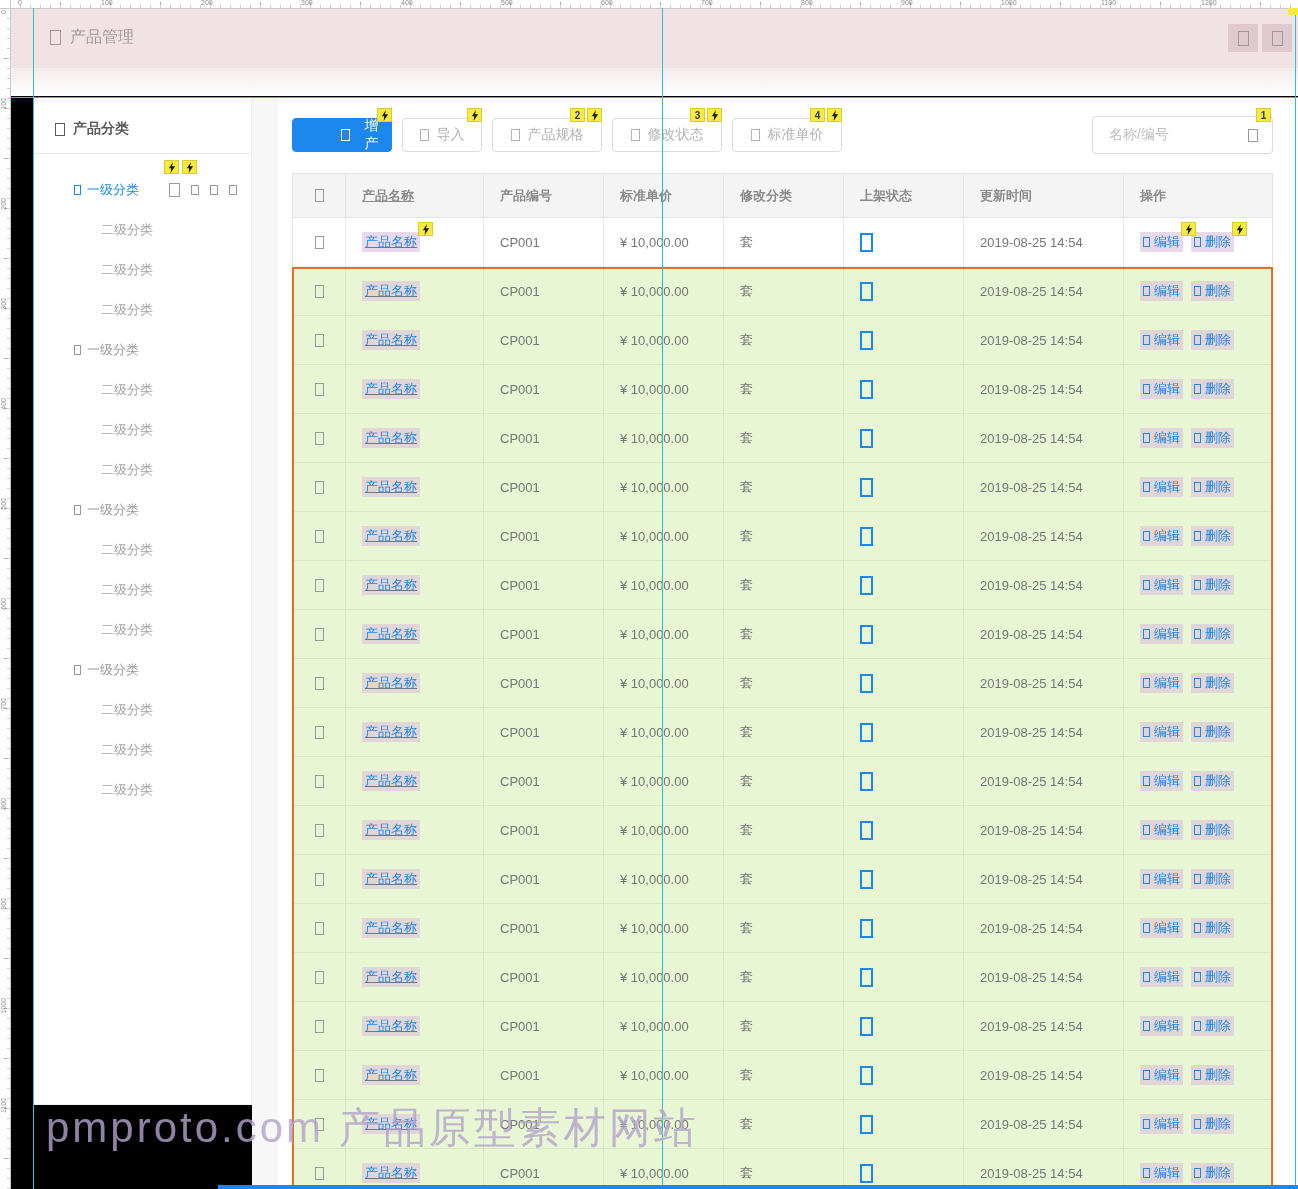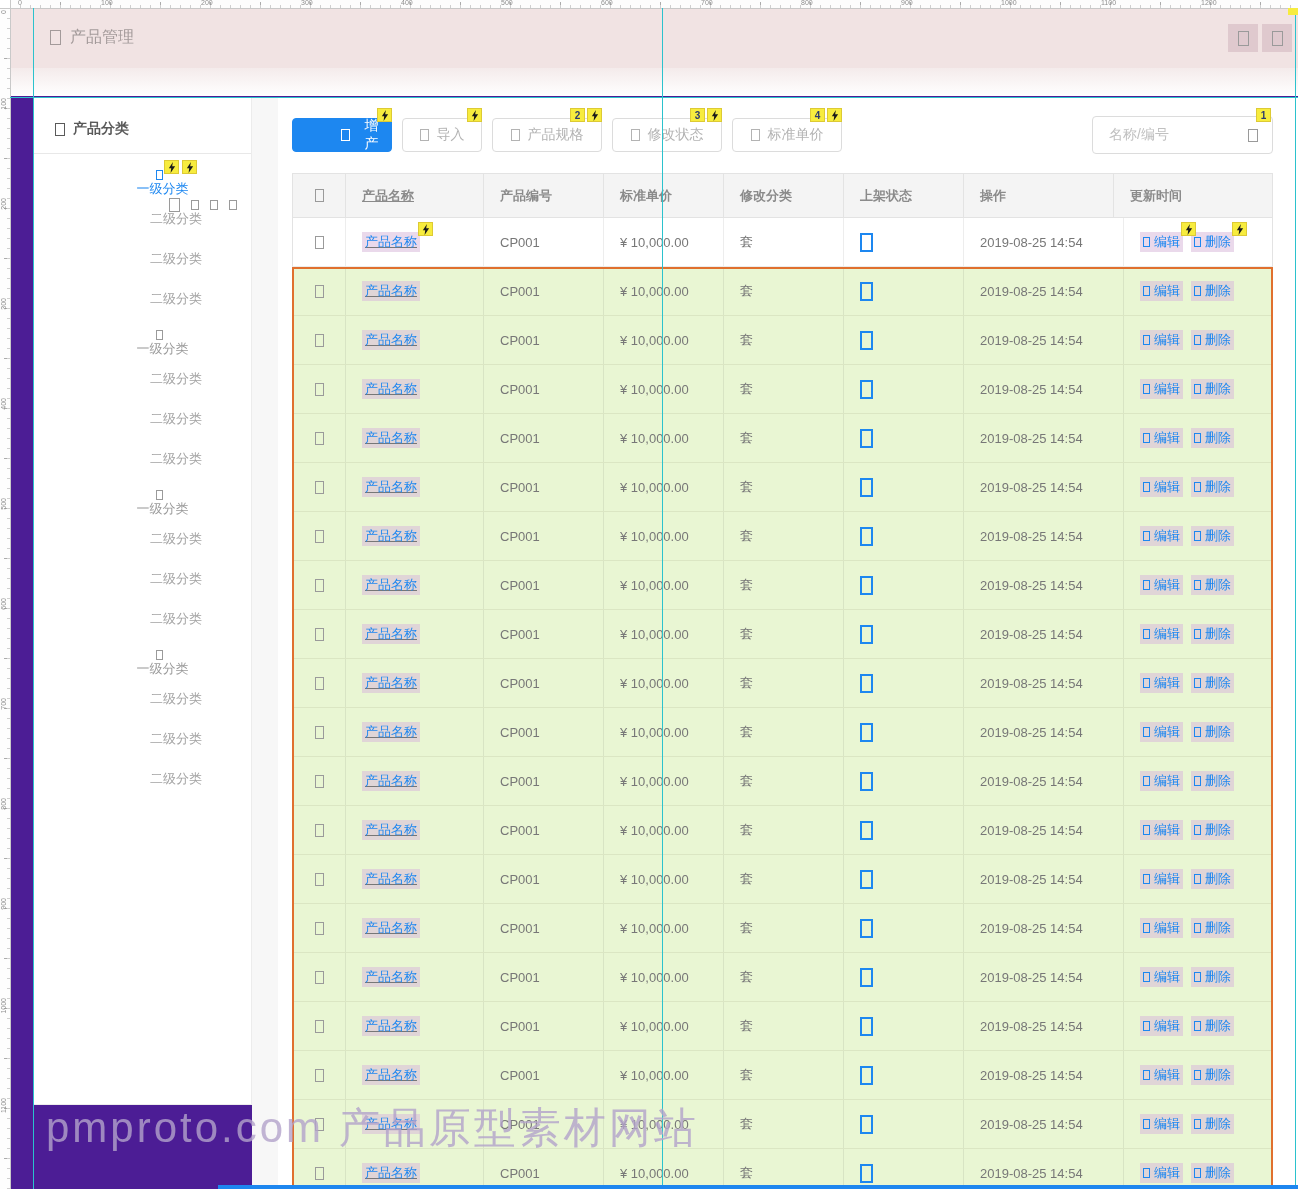--- a/index.html
+++ b/index.html
@@ -1,16 +1,16 @@
 <!DOCTYPE html>
 <html><head>
 <meta charset="utf-8">
 <style>
   html,body{margin:0;padding:0;}
-  .page{position:relative;width:1298px;height:1189px;background:#4c1d95;overflow:hidden;
+  .page{position:relative;width:1298px;height:1189px;background:#000000;overflow:hidden;
         font-family:"Liberation Sans","DejaVu Sans",sans-serif;}
 
   
   #ruler-h{position:absolute;left:10px;top:0;width:1288px;height:8px;background:#fdfdfd;
     border-bottom:1px solid #c9c9c9;z-index:15;
     background-image:repeating-linear-gradient(to right,#cfcfcf 0 1px,transparent 1px 10px),
                      repeating-linear-gradient(to right,#ababab 0 1px,transparent 1px 50px);
     background-size:100% 3px,100% 6px;background-repeat:no-repeat;background-position:left bottom,left bottom;}
   #ruler-h .rh-num{position:absolute;top:-1px;font-size:7px;color:#8f8f8f;line-height:8px;}
   #ruler-v{position:absolute;left:0;top:8px;width:10px;height:1181px;background:#fdfdfd;
@@ -54,21 +54,21 @@
   .t-act{width:8px;height:10px;}
 
   
   .panel-gap{position:absolute;left:252px;top:97px;width:26px;height:1092px;background:#f7f7f7;}
   .sidebar{position:absolute;left:33px;top:97px;width:219px;height:1008px;background:#fff;
     border:1px solid #ececec;border-top:none;box-sizing:border-box;}
   .sb-title{display:flex;align-items:center;gap:8px;padding:23px 0 0 21px;
     font-size:14px;font-weight:bold;color:#5a5a5a;}
   .sb-divider{margin-top:15px;border-bottom:1px solid #e8e8e8;}
   .tree{padding-top:16px;font-size:13px;}
-  .tree-item{height:40px;display:flex;align-items:center;cursor:pointer;position:relative;flex-direction:column;}
+  .tree-item{height:40px;display:flex;align-items:center;cursor:pointer;position:relative;}
   .level1{padding-left:40px;color:#9a9a9a;}
   .level1.selected{color:#1d87f0;}
   .level2{padding-left:67px;color:#a3a3a3;}
   .tree-actions{margin-left:auto;margin-right:14px;display:flex;align-items:center;gap:11px;color:#9a9a9a;}
   .tree-badges{position:absolute;top:-10px;left:130px;display:flex;gap:3px;}
 
   
   .main{position:absolute;left:278px;top:97px;width:1020px;height:1092px;background:#fff;}
   .toolbar{position:absolute;left:292px;top:118px;display:flex;gap:10px;z-index:2;}
   .tb-btn{height:34px;border-radius:4px;font-size:14px;display:flex;align-items:center;
@@ -323,22 +323,22 @@
   <div class="ptable">
     <div class="thead">
         <div class="th c0 center">
           <span class="tofu t-check"></span>
         </div>
         <div class="th c1">产品名称</div>
         <div class="th c2">产品编号</div>
         <div class="th c3">标准单价</div>
         <div class="th c4">修改分类</div>
         <div class="th c5">上架状态</div>
+        <div class="th c6">更新时间</div>
         <div class="th c7">操作</div>
-        <div class="th c6">更新时间</div>
       </div>
     <div class="tbody">
         <div class="trow">
           <div class="td c0 center">
             <span class="tofu t-check"></span>
           </div>
           <div class="td c1">
             <span class="hl">
               <span>产品名称</span>
               <span class="badge row-badge">

